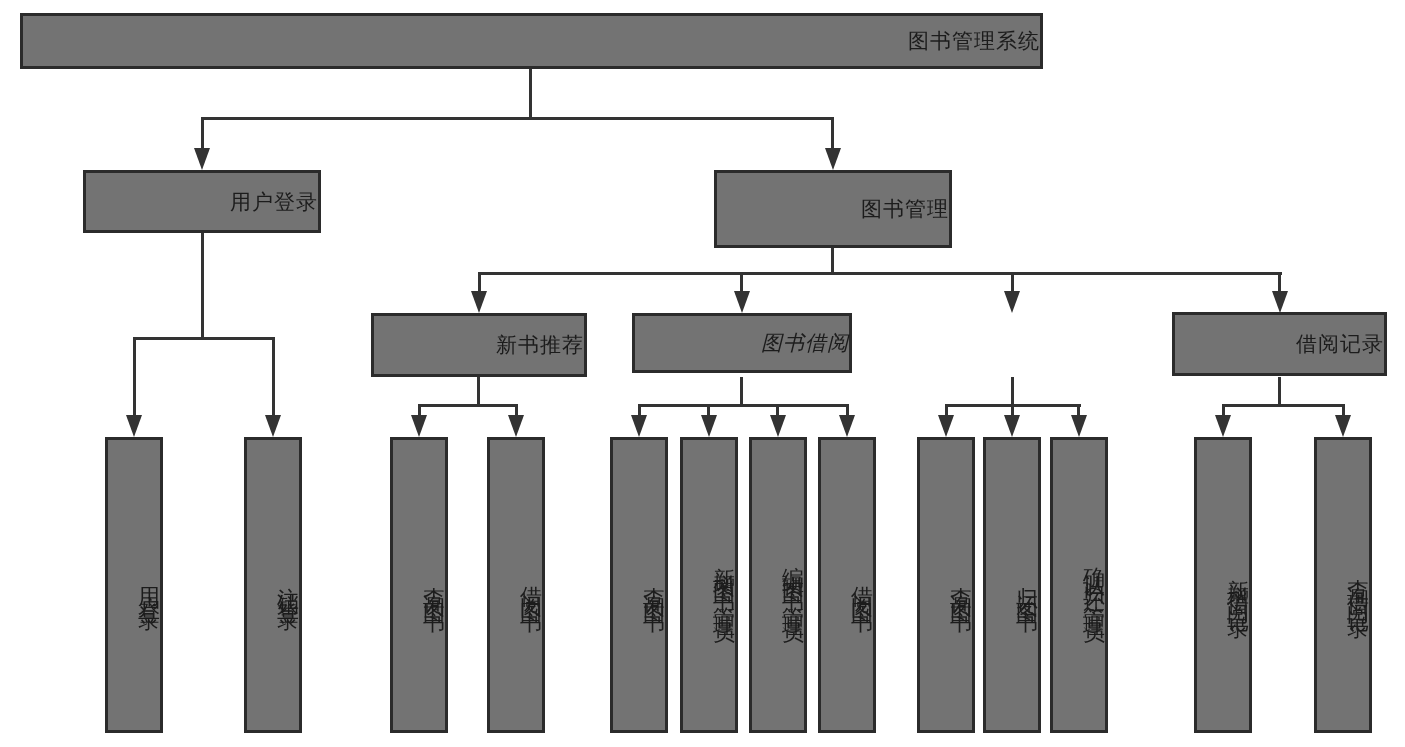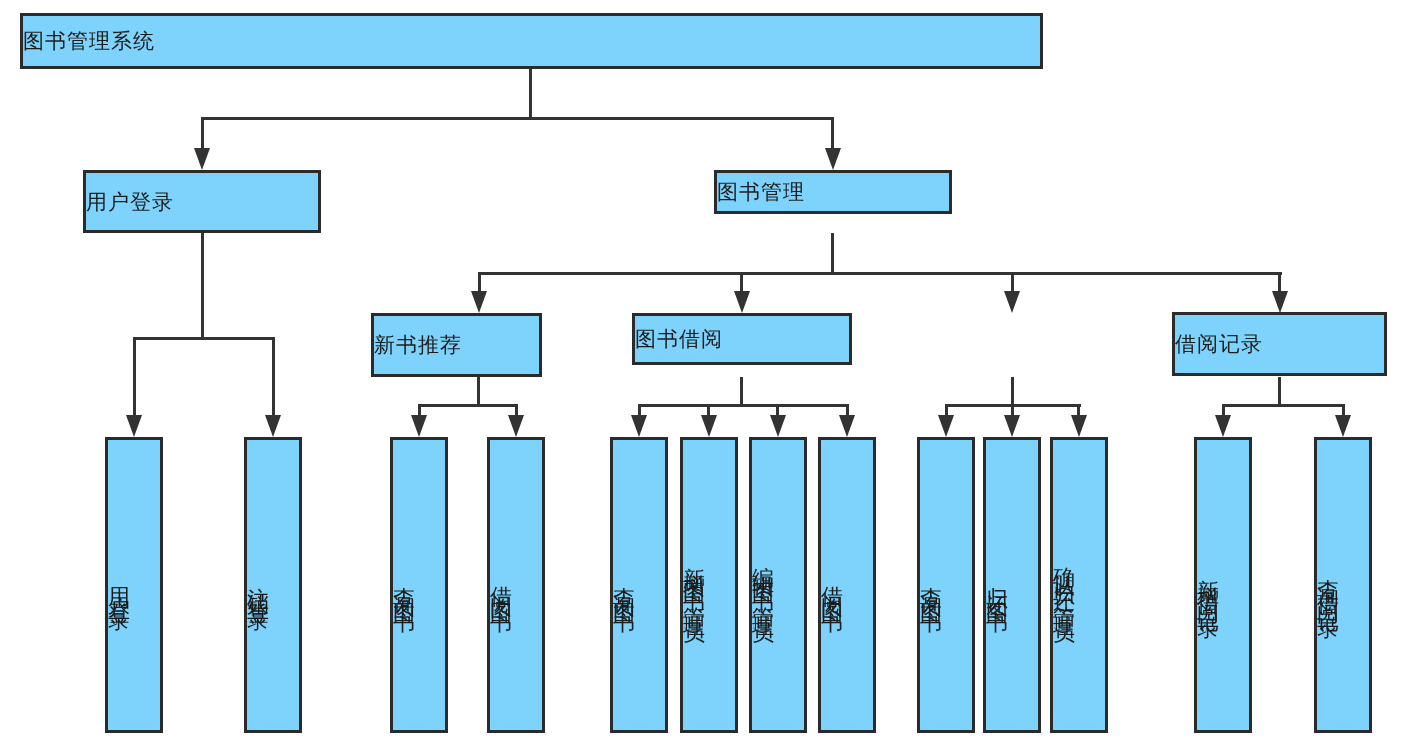--- a/index.html
+++ b/index.html
@@ -1,22 +1,22 @@
 <!DOCTYPE html>
 <html><head>
 <meta charset="utf-8">
 <style>
   html,body{margin:0;padding:0;background:#ffffff;}
   #canvas{
     position:relative;width:1405px;height:747px;background:#ffffff;overflow:hidden;
     font-family:"Liberation Sans","DejaVu Sans",sans-serif;color:#1c1c1c;
   }
   .box{
-    position:absolute;box-sizing:border-box;border:3px solid #2b2b2b;background:#7dd3fc;
-    display:flex;align-items:center;justify-content:flex-start;z-index:2;
+    position:absolute;box-sizing:border-box;border:3px solid #2b2b2b;background:#737373;
+    display:flex;align-items:center;justify-content:flex-end;z-index:2;
   }
   .hlabel{font-size:21px;letter-spacing:1px;}
   .leaf{width:58px;height:296px;}
   .vtext{
     writing-mode:vertical-rl;text-orientation:mixed;
     font-size:22px;letter-spacing:8px;line-height:1;white-space:nowrap;
   }
   .ln{position:absolute;background:#333333;z-index:1;}
   .ar{
     position:absolute;width:0;height:0;z-index:1;
@@ -40,21 +40,21 @@
   <div class="ln" style="left:529px;top:69px;width:3px;height:50px;"></div>
   <div class="ln" style="left:201px;top:117px;width:633px;height:3px;"></div>
   <div class="ln" style="left:201px;top:117px;width:3px;height:34px;"></div>
   <div class="ar" style="left:194px;top:148px;"></div>
   <div class="ln" style="left:831px;top:117px;width:3px;height:34px;"></div>
   <div class="ar" style="left:825px;top:148px;"></div>
 
   <div class="box" style="left:83px;top:170px;width:238px;height:63px;">
     <span class="hlabel">用户登录</span>
   </div>
-  <div class="box" style="left:714px;top:170px;width:238px;height:44px;">
+  <div class="box" style="left:714px;top:170px;width:238px;height:78px;">
     <span class="hlabel">图书管理</span>
   </div>
 
   <div class="ln" style="left:201px;top:233px;width:3px;height:107px;"></div>
   <div class="ln" style="left:133px;top:337px;width:142px;height:3px;"></div>
   <div class="ln" style="left:133px;top:337px;width:3px;height:80px;"></div>
   <div class="ar" style="left:126px;top:415px;"></div>
   <div class="ln" style="left:272px;top:337px;width:3px;height:80px;"></div>
   <div class="ar" style="left:265px;top:415px;"></div>
 
@@ -62,24 +62,24 @@
   <div class="ln" style="left:478px;top:272px;width:804px;height:3px;"></div>
   <div class="ln" style="left:478px;top:272px;width:3px;height:21px;"></div>
   <div class="ar" style="left:471px;top:291px;"></div>
   <div class="ln" style="left:740px;top:272px;width:3px;height:21px;"></div>
   <div class="ar" style="left:734px;top:291px;"></div>
   <div class="ln" style="left:1011px;top:272px;width:3px;height:21px;"></div>
   <div class="ar" style="left:1004px;top:291px;"></div>
   <div class="ln" style="left:1278px;top:272px;width:3px;height:21px;"></div>
   <div class="ar" style="left:1272px;top:291px;"></div>
 
-  <div class="box" style="left:371px;top:313px;width:171px;height:64px;">
+  <div class="box" style="left:371px;top:313px;width:216px;height:64px;">
     <span class="hlabel">新书推荐</span>
   </div>
-  <div class="box" style="left:632px;top:313px;width:220px;height:52px;">
+  <div class="box" style="left:632px;top:313px;width:220px;height:60px;font-style:italic;">
     <span class="hlabel">图书借阅</span>
   </div>
   <div class="box" style="left:1172px;top:312px;width:215px;height:64px;">
     <span class="hlabel">借阅记录</span>
   </div>
 
   <div class="ln" style="left:477px;top:377px;width:3px;height:30px;"></div>
   <div class="ln" style="left:418px;top:404px;width:100px;height:3px;"></div>
   <div class="ln" style="left:418px;top:404px;width:3px;height:13px;"></div>
   <div class="ar" style="left:411px;top:415px;"></div>

